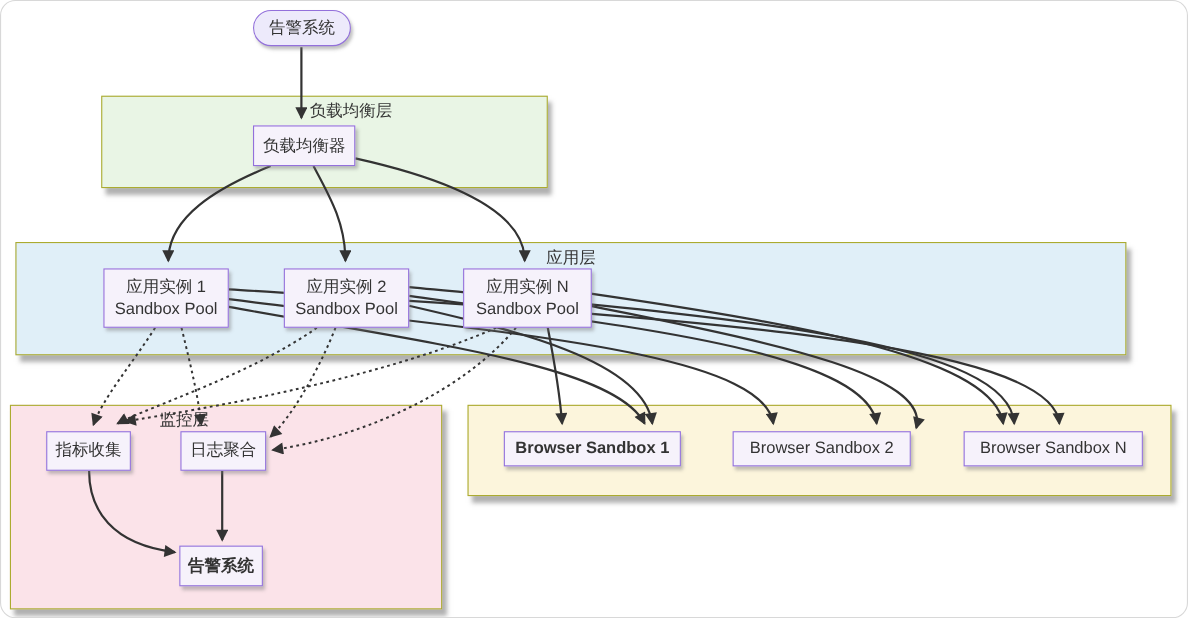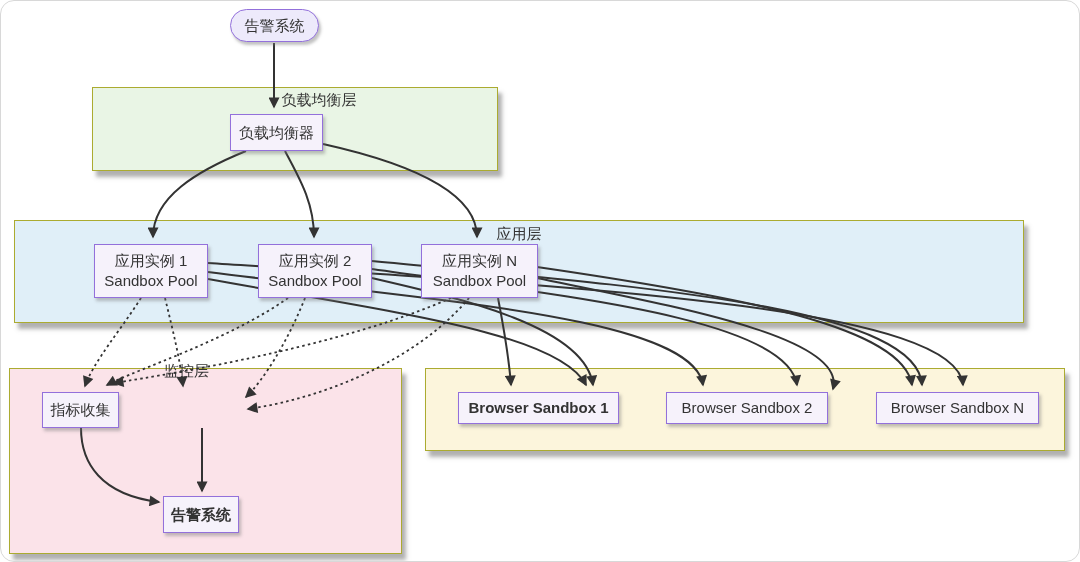--- a/index.html
+++ b/index.html
@@ -83,21 +83,21 @@
 
 <div class="canvas">
 
   <div class="layer" style="left: 91px; top: 86px; width: 406px; height: 84px; background: rgb(233, 245, 229);"></div>
   <div class="layer" style="left: 13px; top: 219px; width: 1010px; height: 103px; background: rgb(224, 239, 248);"></div>
   <div class="layer" style="left: 8px; top: 367px; width: 393px; height: 186px; background: rgb(251, 227, 233);"></div>
   <div class="layer" style="left: 424px; top: 367px; width: 640px; height: 83px; background: rgb(252, 245, 220);"></div>
 
   <div class="layer-title" style="left:91px; top:90px; width:406px;margin-left:24px;">负载均衡层</div>
   <div class="layer-title" style="left:13px; top:224px; width:1010px;">应用层</div>
-  <div class="layer-title" style="left:8px; top:361px; width:317px;margin-left:19px;">监控层</div>
+  <div class="layer-title" style="left:8px; top:371px; width:317px;">监控层</div>
 
   <svg class="edges" viewBox="0 0 1080 562" xmlns="http://www.w3.org/2000/svg">
     <defs>
       <marker id="arrowhead" viewBox="0 0 10 10" refX="8.6" refY="5" markerWidth="13" markerHeight="11" markerUnits="userSpaceOnUse" orient="auto-start-reverse">
         <path d="M0,0 L10,5 L0,10 z" fill="#333333"></path>
       </marker>
     </defs>
     <g id="edge-group">
         <path d="M273,42 C273,64 273,84 273,106" class="edge" marker-end="url(#arrowhead)"></path>
         <path d="M245,150 C196,170 152,196 152,236" class="edge" marker-end="url(#arrowhead)"></path>
@@ -140,20 +140,23 @@
     <span>Sandbox Pool</span>
   </div>
   <div class="node" style="left:420px; top:243px; width:117px; height:54px;">
     <span>应用实例 N</span>
     <span>Sandbox Pool</span>
   </div>
 
   <div class="node" style="left:41px; top:391px; width:77px; height:36px;">
     <span>指标收集</span>
   </div>
+  <div class="node" style="left:163px; top:391px; width:78px; height:36px;">
+    <span>日志聚合</span>
+  </div>
   <div class="node" style="left:162px; top:495px; width:76px; height:37px;font-weight:bold;">
     <span>告警系统</span>
   </div>
 
   <div class="node" style="left:457px; top:391px; width:161px; height:32px;font-weight:bold;">
     <span>Browser Sandbox 1</span>
   </div>
   <div class="node" style="left:665px; top:391px; width:162px; height:32px;">
     <span>Browser Sandbox 2</span>
   </div>

